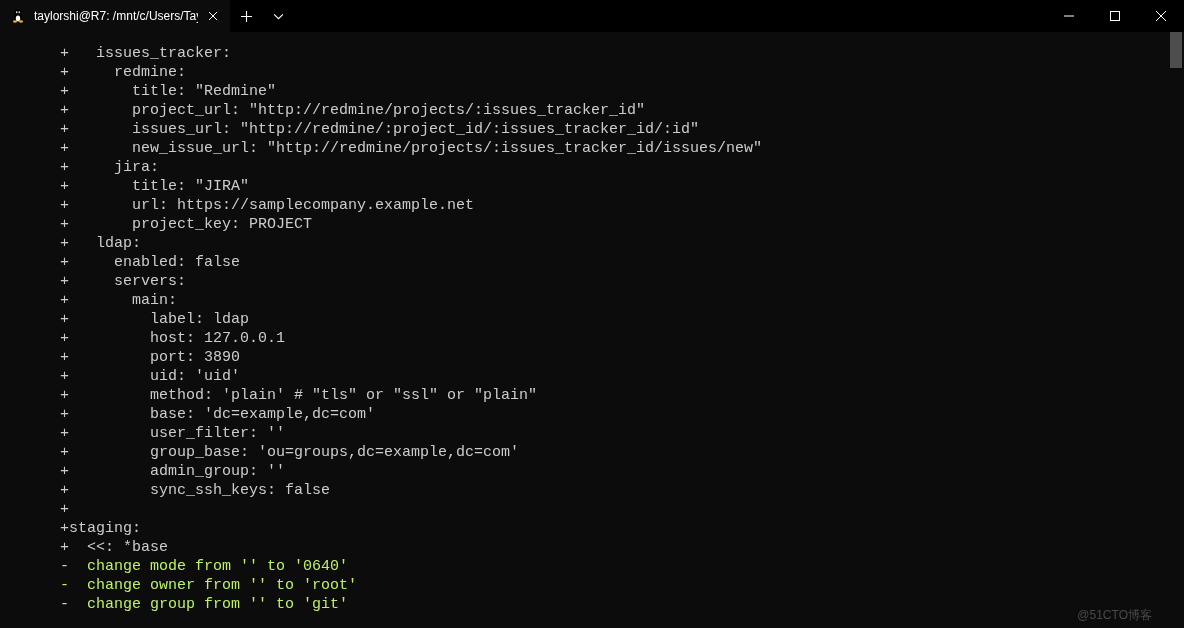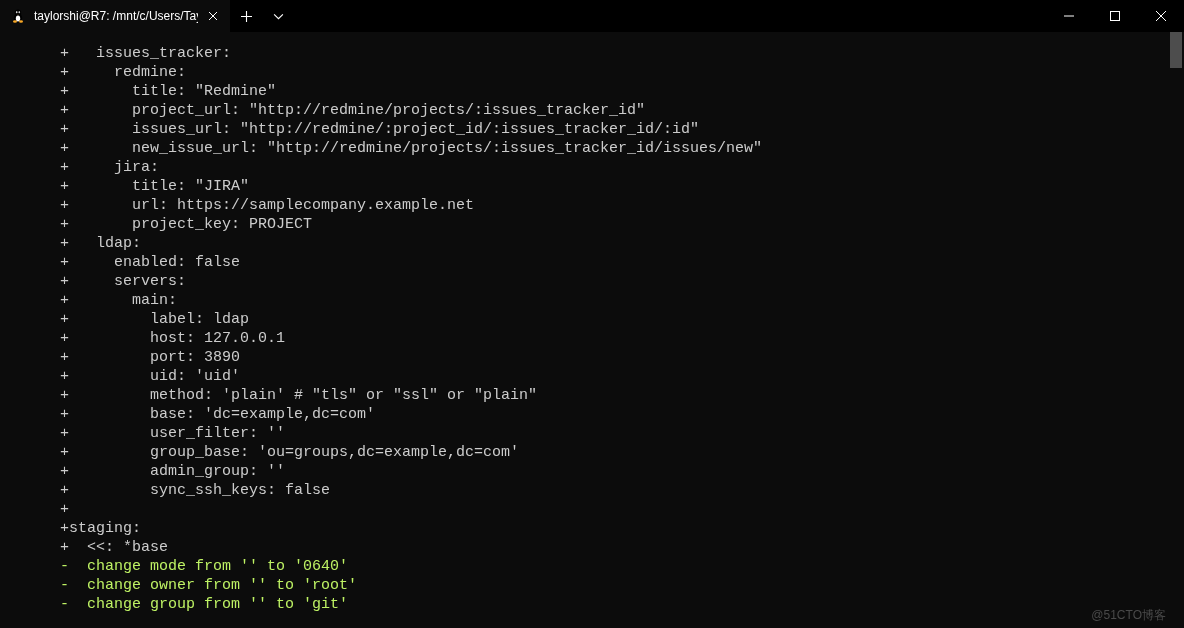--- a/index.html
+++ b/index.html
@@ -90,21 +90,21 @@
   .scroll-thumb {
     position: absolute;
     top: 0;
     left: 2px;
     width: 12px;
     height: 36px;
     background: #4d4d4d;
   }
   .watermark {
     position: absolute;
-    right: 18px;
+    right: 32px;
     bottom: 4px;
     color: #4a4a4a;
     font-size: 12px;
     font-family: 'Segoe UI', sans-serif;
   }
 </style>
 </head>
 <body>
 
 <div class="titlebar">

